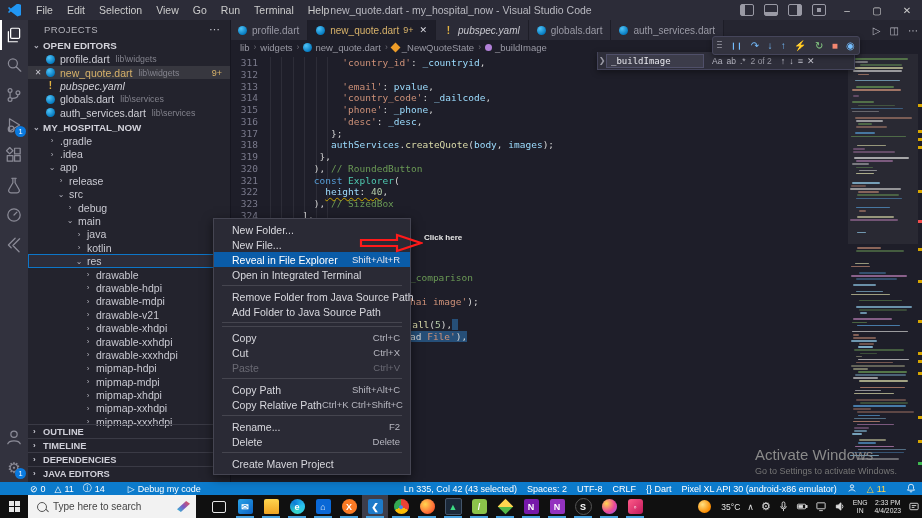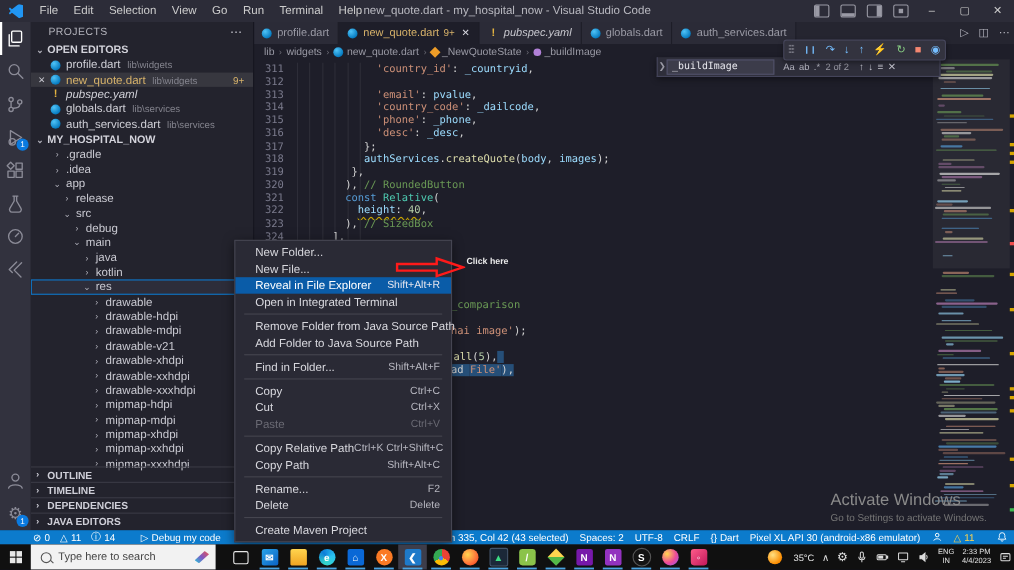--- a/index.html
+++ b/index.html
@@ -444,21 +444,21 @@
         <div class="code-line" style="top: 37px; width: 600px;"><span class="gutter">311</span><span class="ctext"><span class="p">             </span><span class="s">'country_id'</span><span class="p">: </span><span class="v">_countryid</span><span class="p">,</span></span></div>
         <div class="code-line" style="top: 48.75px; width: 600px;"><span class="gutter">312</span></div>
         <div class="code-line" style="top: 60.5px; width: 600px;"><span class="gutter">313</span><span class="ctext"><span class="p">             </span><span class="s">'email'</span><span class="p">: </span><span class="v">pvalue</span><span class="p">,</span></span></div>
         <div class="code-line" style="top: 72.25px; width: 600px;"><span class="gutter">314</span><span class="ctext"><span class="p">             </span><span class="s">'country_code'</span><span class="p">: </span><span class="v">_dailcode</span><span class="p">,</span></span></div>
         <div class="code-line" style="top: 84px; width: 600px;"><span class="gutter">315</span><span class="ctext"><span class="p">             </span><span class="s">'phone'</span><span class="p">: </span><span class="v">_phone</span><span class="p">,</span></span></div>
         <div class="code-line" style="top: 95.75px; width: 600px;"><span class="gutter">316</span><span class="ctext"><span class="p">             </span><span class="s">'desc'</span><span class="p">: </span><span class="v">_desc</span><span class="p">,</span></span></div>
         <div class="code-line" style="top: 107.5px; width: 600px;"><span class="gutter">317</span><span class="ctext"><span class="p">           };</span></span></div>
         <div class="code-line" style="top: 119.25px; width: 600px;"><span class="gutter">318</span><span class="ctext"><span class="p">           </span><span class="v">authServices</span><span class="p">.</span><span class="f">createQuote</span><span class="p">(</span><span class="v">body</span><span class="p">, </span><span class="v">images</span><span class="p">);</span></span></div>
         <div class="code-line" style="top: 131px; width: 600px;"><span class="gutter">319</span><span class="ctext"><span class="p">         },</span></span></div>
         <div class="code-line" style="top: 142.75px; width: 600px;"><span class="gutter">320</span><span class="ctext"><span class="p">        ), </span><span class="c">// RoundedButton</span></span></div>
-        <div class="code-line" style="top: 154.5px; width: 600px;"><span class="gutter">321</span><span class="ctext"><span class="p">        </span><span class="k">const</span><span class="p"> </span><span class="t">Relative</span><span class="p">(</span></span></div>
+        <div class="code-line" style="top: 154.5px; width: 600px;"><span class="gutter">321</span><span class="ctext"><span class="p">        </span><span class="k">const</span><span class="p"> </span><span class="t">Explorer</span><span class="p">(</span></span></div>
         <div class="code-line" style="top: 166.25px; width: 600px;"><span class="gutter">322</span><span class="ctext"><span class="p">          </span><span class="v sq">height</span><span class="p sq">: </span><span class="n sq">40</span><span class="p">,</span></span></div>
         <div class="code-line" style="top: 178px; width: 600px;"><span class="gutter">323</span><span class="ctext"><span class="p">        ), </span><span class="c">// SizedBox</span></span></div>
         <div class="code-line" style="top: 189.75px; width: 600px;"><span class="gutter">324</span><span class="ctext"><span class="p">      ],</span></span></div>
       </div>
     <div id="fragments">
         <div class="frag" style="left: 180px; top: 252px;"><span class="c">_comparison</span></div>
         <div class="frag" style="left: 180px; top: 276px;"><span class="s">hai image'</span><span class="p">);</span></div>
         <div class="frag" style="left: 165px; top: 299px;"><span class="p">ts.</span><span class="f">all</span><span class="p">(</span><span class="n">5</span><span class="p">),</span><span class="p sel"> </span></div>
         <div class="frag" style="left: 180px; top: 311px;"><span class="p sel">ad </span><span class="s sel">File'</span><span class="p sel">),</span></div>
       </div>
@@ -623,45 +623,41 @@
         <span class="lab">Open in Integrated Terminal</span>
       </div>
       <div class="msep"></div>
       <div class="mi">
         <span class="lab">Remove Folder from Java Source Path</span>
       </div>
       <div class="mi">
         <span class="lab">Add Folder to Java Source Path</span>
       </div>
       <div class="msep"></div>
-      <div class="mi">
-        <span class="lab">Find in Folder...</span>
-        <span class="sc">Shift+Alt+F</span>
-      </div>
       <div class="msep"></div>
       <div class="mi">
         <span class="lab">Copy</span>
         <span class="sc">Ctrl+C</span>
       </div>
       <div class="mi">
         <span class="lab">Cut</span>
         <span class="sc">Ctrl+X</span>
       </div>
       <div class="mi dis">
         <span class="lab">Paste</span>
         <span class="sc">Ctrl+V</span>
       </div>
       <div class="msep"></div>
       <div class="mi">
+        <span class="lab">Copy Path</span>
+        <span class="sc">Shift+Alt+C</span>
+      </div>
+      <div class="mi">
         <span class="lab">Copy Relative Path</span>
         <span class="sc">Ctrl+K Ctrl+Shift+C</span>
-      </div>
-      <div class="mi">
-        <span class="lab">Copy Path</span>
-        <span class="sc">Shift+Alt+C</span>
       </div>
       <div class="msep"></div>
       <div class="mi">
         <span class="lab">Rename...</span>
         <span class="sc">F2</span>
       </div>
       <div class="mi">
         <span class="lab">Delete</span>
         <span class="sc">Delete</span>
       </div>

